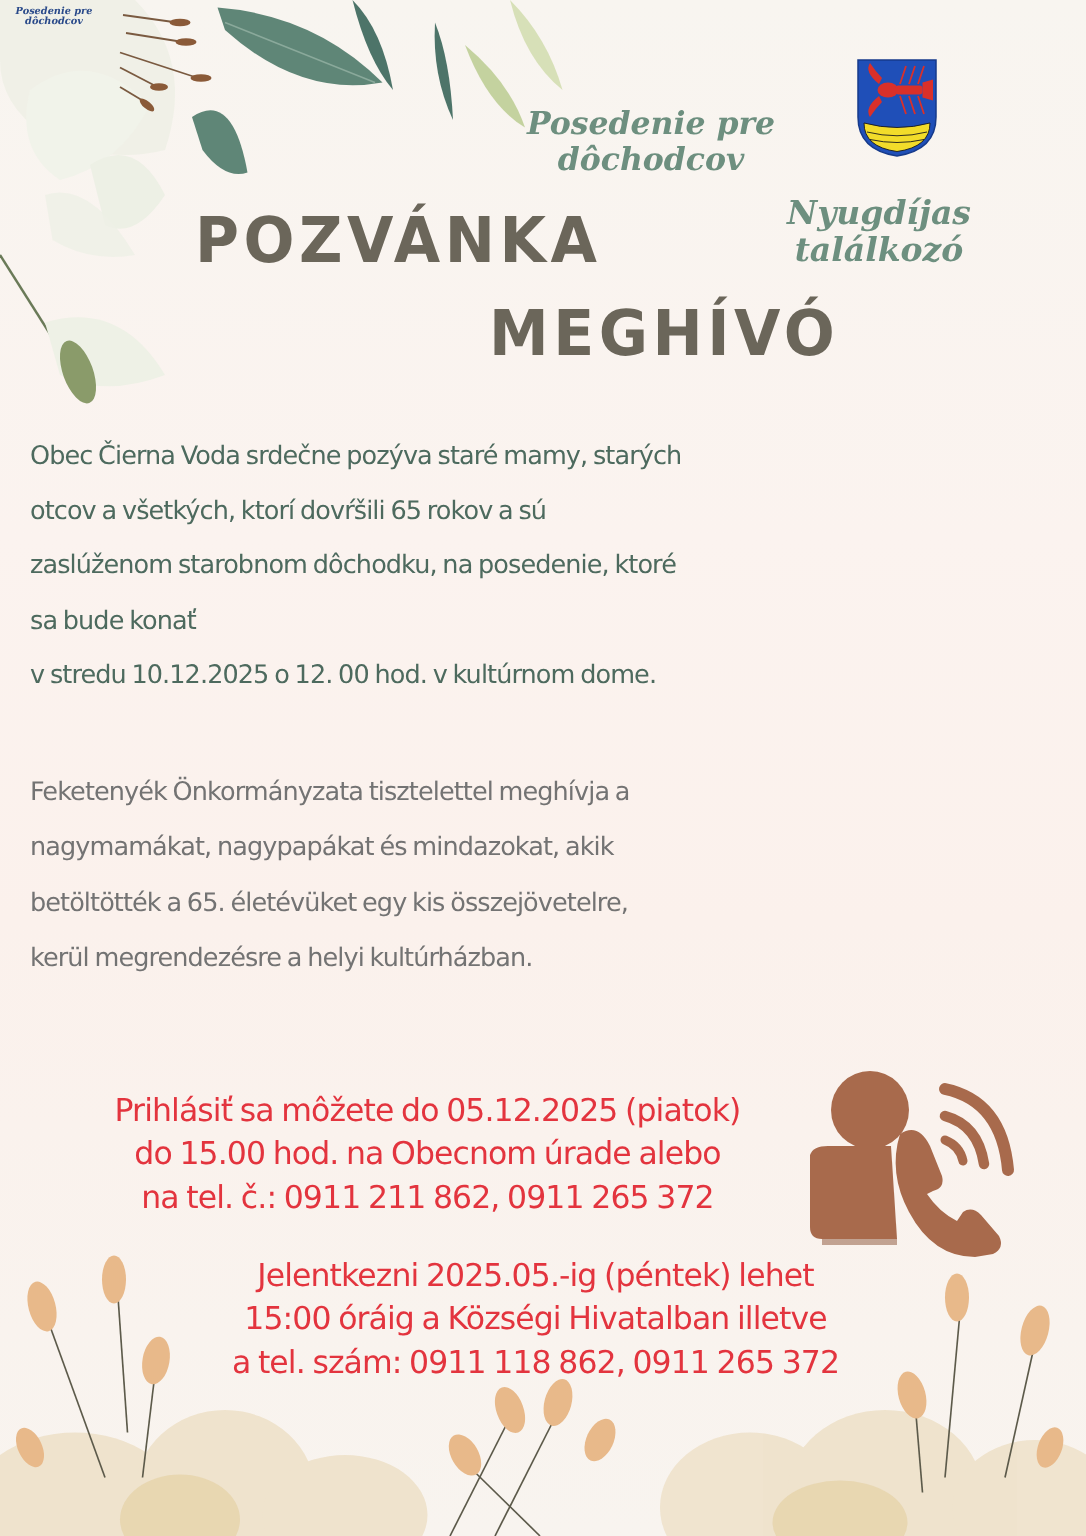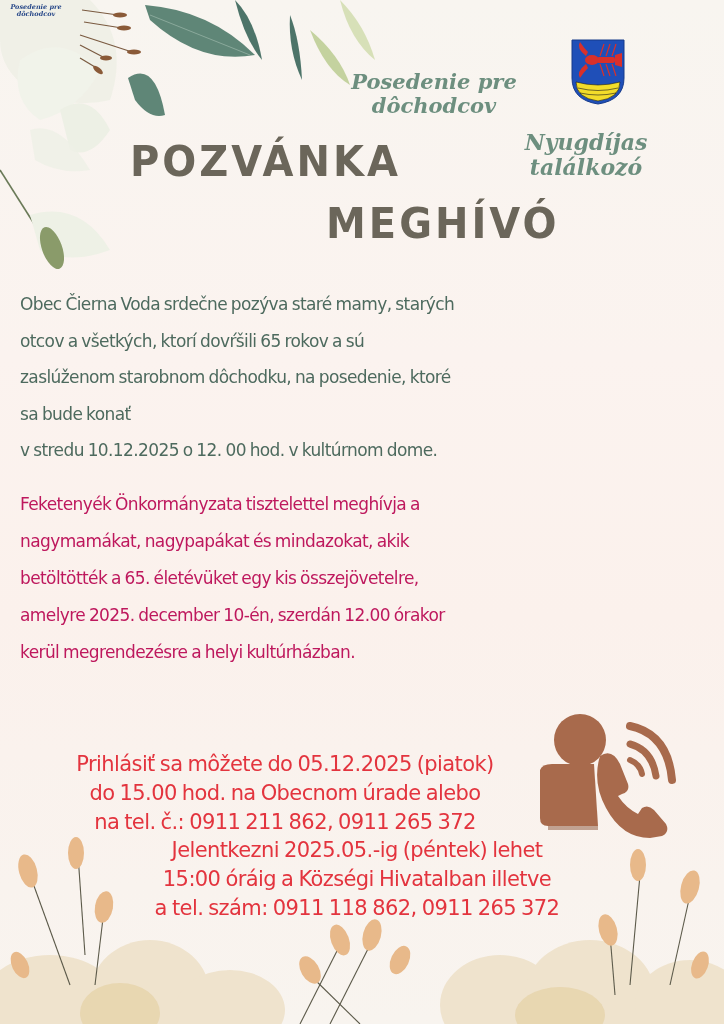--- a/index.html
+++ b/index.html
@@ -25,26 +25,26 @@
     color:#6b665a; letter-spacing:3px; transform:scaleY(1.05);
   }
   .title-1 { left:130px; top:138px; font-size:40px; }
   .title-2 { left:326px; top:200px; font-size:40px; }
   .para {
     left:20px; width:684px; text-align:left;
     font-family:"DejaVu Sans", sans-serif; font-size:17px;
     letter-spacing:-0.6px; word-spacing:-1px;
   }
   .para-sk { top:286px; color:#4d6a5e; line-height:36.5px; }
-  .para-hu { top:486px; color:#be185d; line-height:37px; }
+  .para-hu { top:510px; color:#737373; line-height:37px; }
   .reg {
     font-family:"DejaVu Sans", sans-serif; color:#e3343e; text-align:center;
     font-size:21px; letter-spacing:-0.6px; word-spacing:-1px; line-height:29px;
   }
-  .reg-sk { left:20px; top:726px; width:530px;margin-top:24px; }
+  .reg-sk { left:20px; top:726px; width:530px; }
   .reg-hu { left:102px; top:836px; width:510px; }
   .line { display:block; white-space:nowrap; }
 </style>
 </head>
 <body>
 
 <svg class="abs" style="left:0;top:0" width="380" height="280" viewBox="0 0 380 280">
   <path d="M0,0 L90,0 Q130,40 110,100 Q70,110 30,90 Q0,70 0,40 Z" fill="#eef0e6" opacity="0.9"></path>
   <path d="M20,60 Q60,30 100,70 Q80,110 40,120 Q10,100 20,60Z" fill="#f1f3ea"></path>
   <path d="M60,110 Q90,90 110,130 Q90,160 70,150Z" fill="#edf0e5"></path>
@@ -115,21 +115,20 @@
   <span class="line">otcov a všetkých, ktorí dovŕšili 65 rokov a sú</span>
   <span class="line">zaslúženom starobnom dôchodku, na posedenie, ktoré</span>
   <span class="line">sa bude konať</span>
   <span class="line">v stredu 10.12.2025 o 12. 00 hod. v kultúrnom dome.</span>
 </div>
 
 <div class="abs para para-hu">
   <span class="line">Feketenyék Önkormányzata tisztelettel meghívja a</span>
   <span class="line">nagymamákat, nagypapákat és mindazokat, akik</span>
   <span class="line">betöltötték a 65. életévüket egy kis összejövetelre,</span>
-  <span class="line">amelyre 2025. december 10-én, szerdán 12.00 órakor</span>
   <span class="line">kerül megrendezésre a helyi kultúrházban.</span>
 </div>
 
 <div class="abs reg reg-sk">
   <span class="line">Prihlásiť sa môžete do 05.12.2025 (piatok)</span>
   <span class="line">do 15.00 hod. na Obecnom úrade alebo</span>
   <span class="line">na tel. č.: 0911 211 862, 0911 265 372</span>
 </div>
 
 <svg class="abs" style="left:522px;top:708px" width="170" height="130" viewBox="0 0 170 130">

